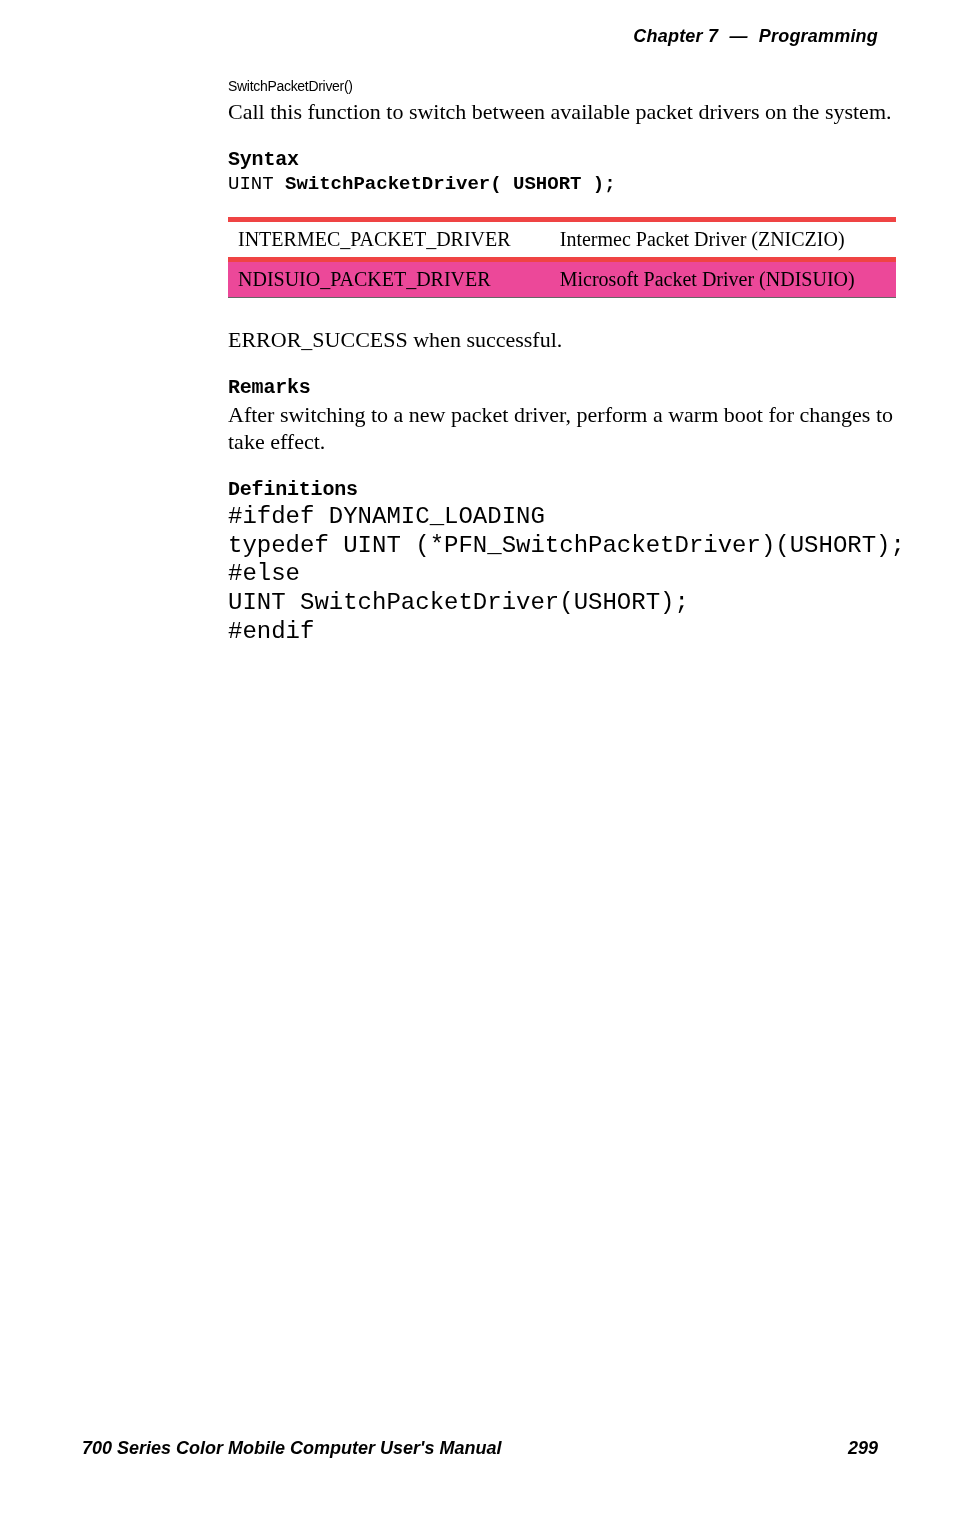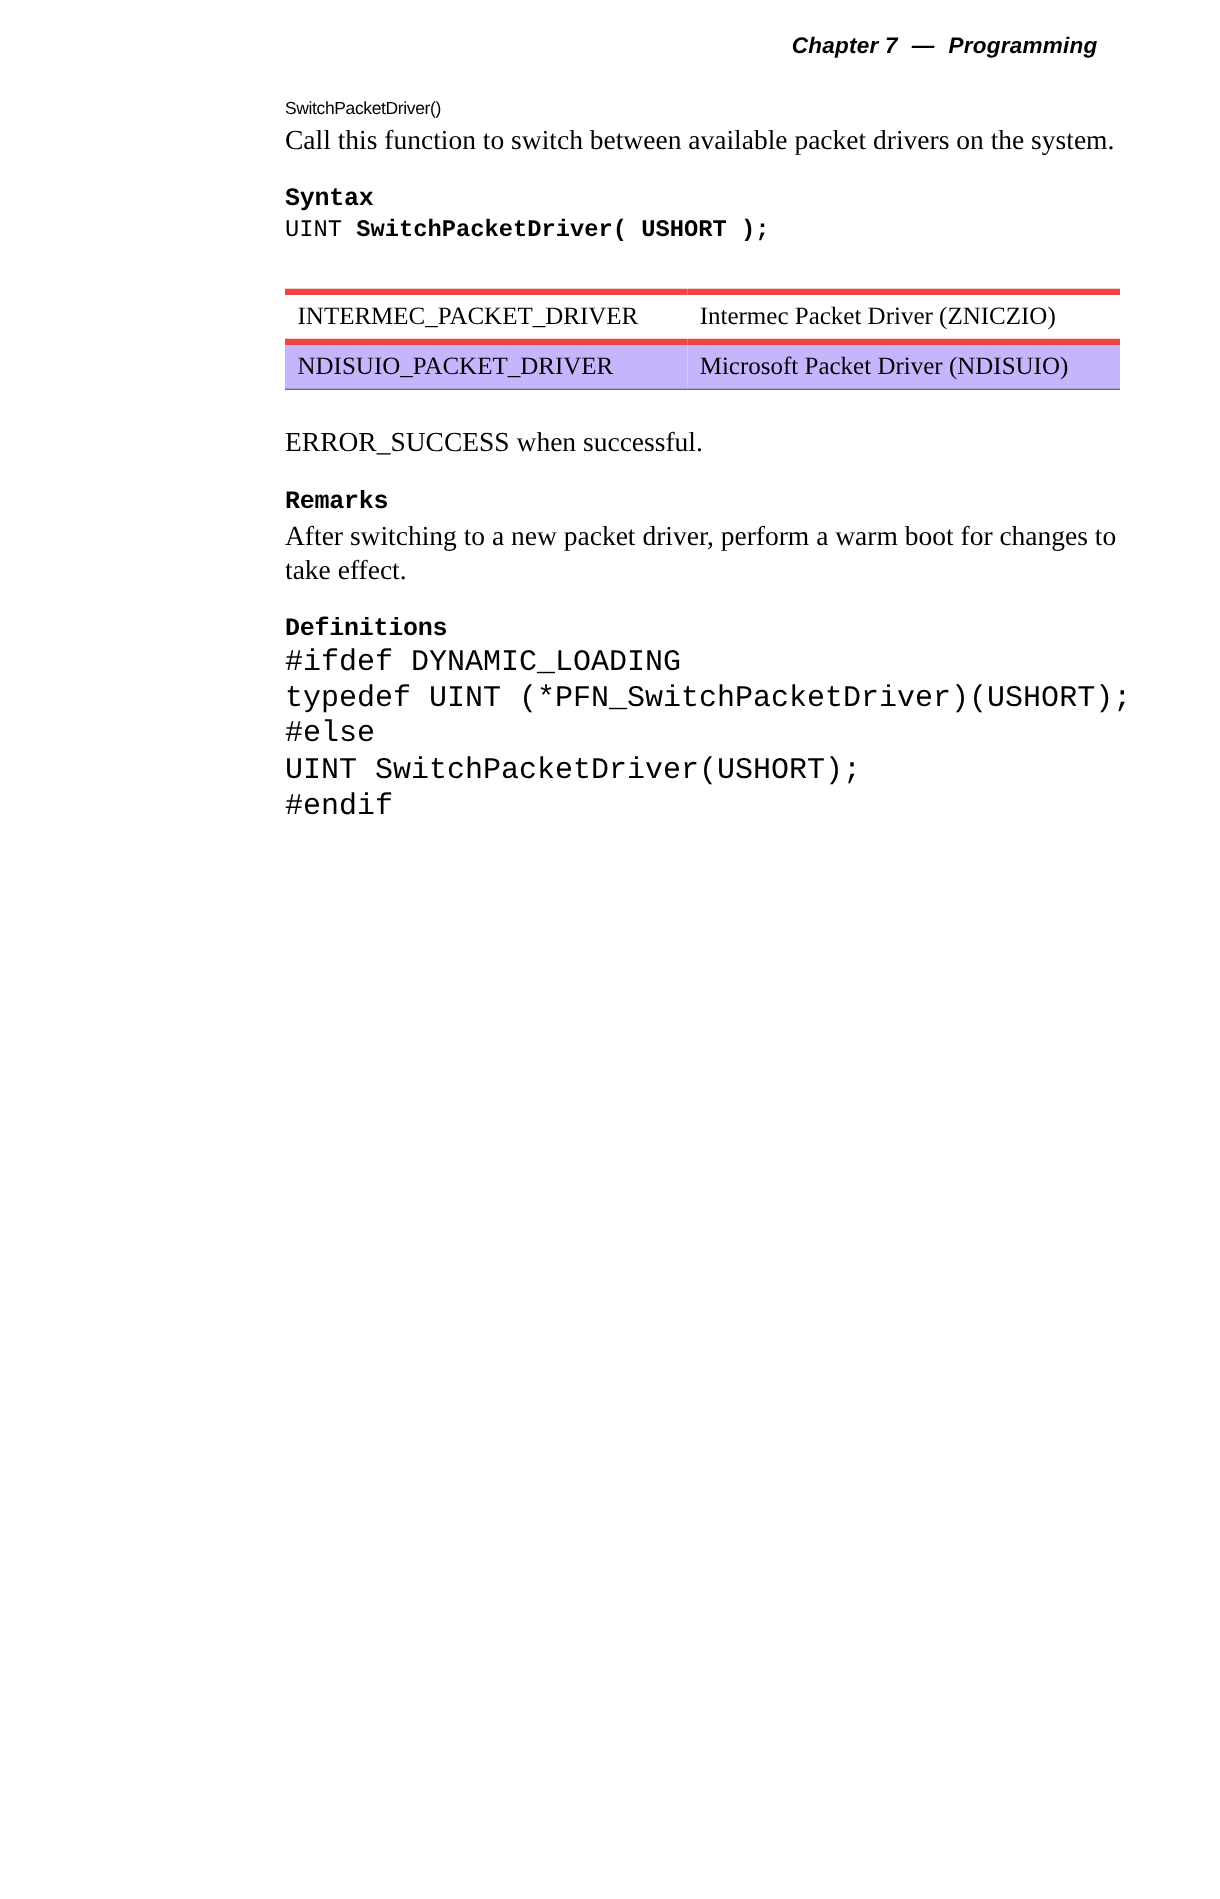--- a/index.html
+++ b/index.html
@@ -58,21 +58,21 @@
       font-family: Liberation Mono, monospace;
       font-weight: 800;
       font-size: 20px;
       margin: 0 0 2px 0;
       letter-spacing: -0.2px;
     }
     .code-line {
       font-family: "Courier New", Courier, monospace;
       font-size: 19px;
       line-height: 1.2;
-      margin: 0 0 36px 0;
+      margin: 0 0 22px 0;
       white-space: pre;
     }
     .code-line .kw { font-weight: 700; }
     .code-block {
       font-family: "Courier New", Courier, monospace;
       font-size: 24px;
       line-height: 1.2;
       margin: 0;
       white-space: pre;
     }
@@ -83,21 +83,21 @@
       font-family: "Adobe Garamond Pro", Garamond, Georgia, 'Times New Roman', serif;
       font-size: 20px;
     }
     table.params td {
       border-top: 5px solid #ef4444;
       border-bottom: 1px solid #666;
       padding: 6px 10px;
       vertical-align: top;
     }
     table.params tr.shaded td {
-      background: #c4b5fd;
+      background: #ec4899;
     }
     .footer {
       position: absolute;
       bottom: 60px;
       left: 82px;
       right: 82px;
       display: flex;
       justify-content: space-between;
       align-items: baseline;
       font-family: "Segoe UI", "Helvetica Neue", Arial, sans-serif;
@@ -149,14 +149,18 @@
 
     <h4 class="h-sub">Definitions</h4>
     <pre class="code-block">#ifdef DYNAMIC_LOADING
 typedef UINT (*PFN_SwitchPacketDriver)(USHORT);
 #else
 UINT SwitchPacketDriver(USHORT);
 #endif</pre>
 
   </div>
 
+  <div class="footer">
+    <span class="title">700 Series Color Mobile Computer User's Manual</span>
+    <span class="pagenum">299</span>
+  </div>
 
 </div>
 
 </body></html>

